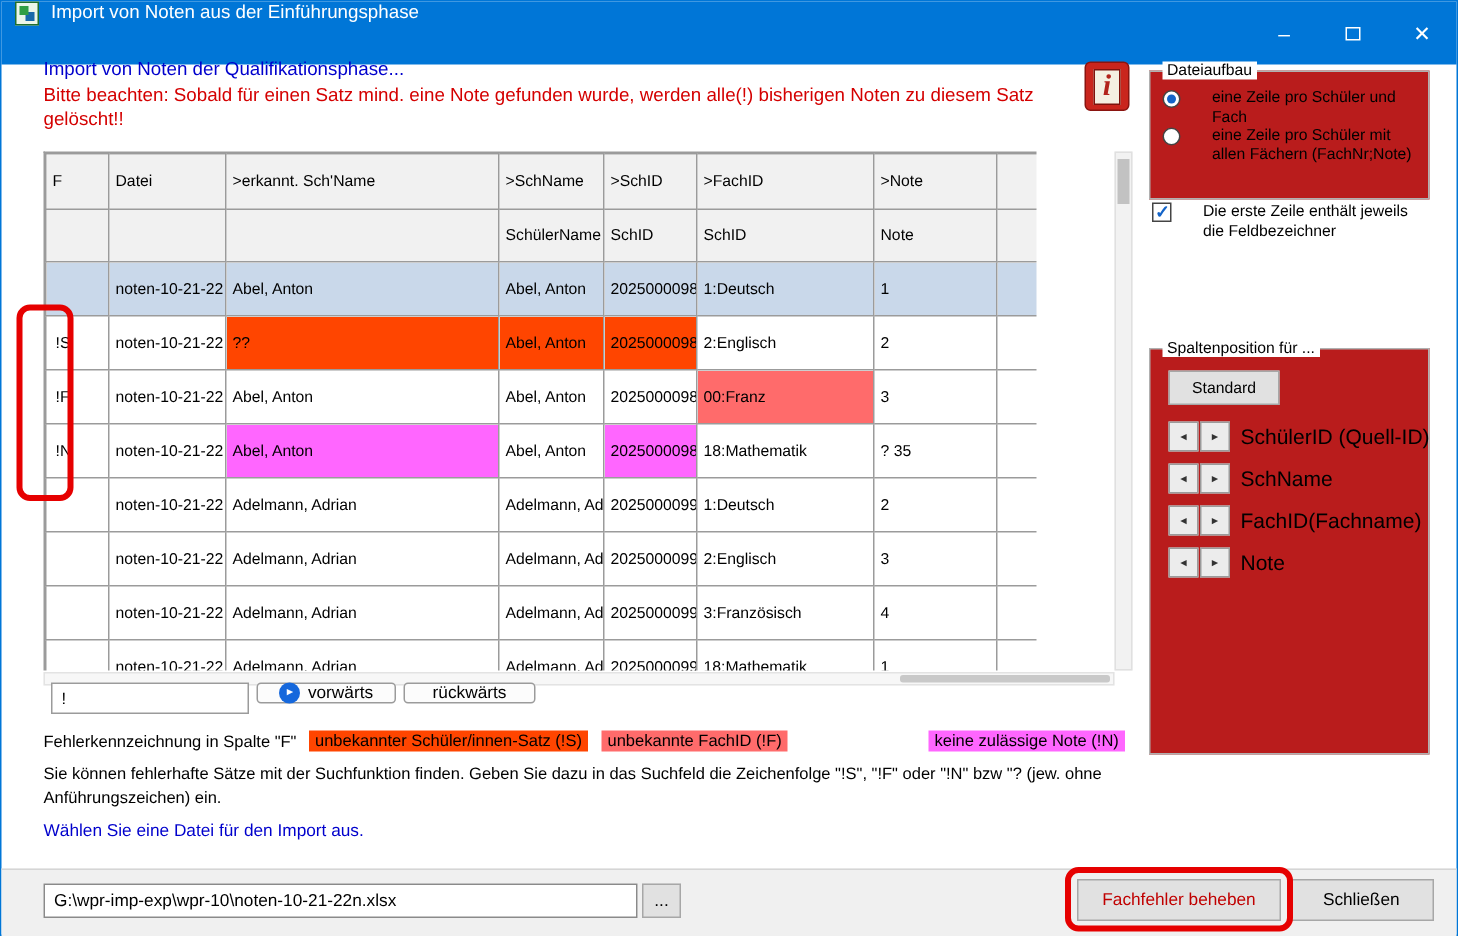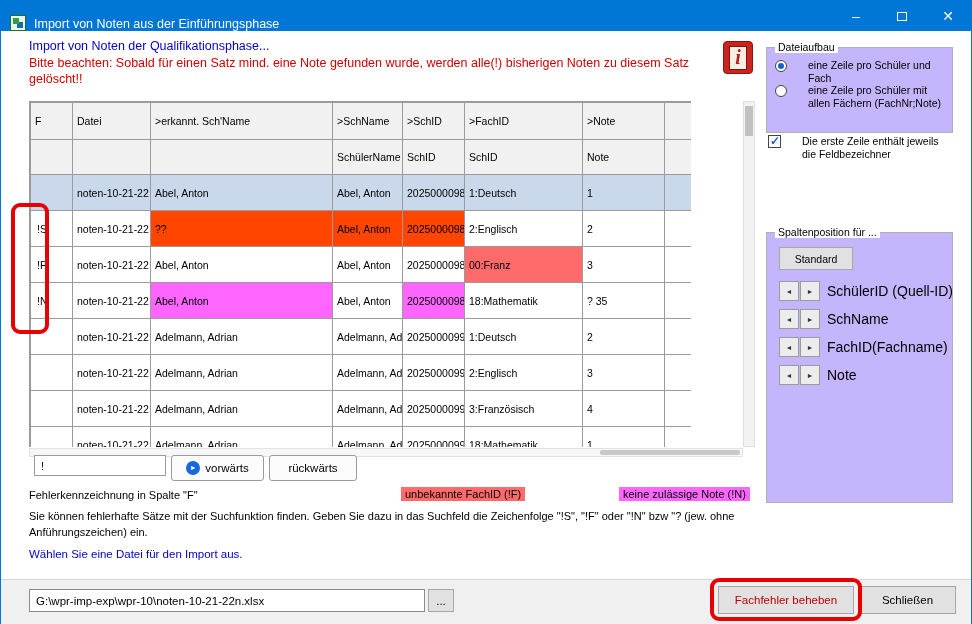--- a/index.html
+++ b/index.html
@@ -1,21 +1,21 @@
 <!DOCTYPE html>
 <html style="--accent: #0076d7; --err-s: #ff4500; --err-f: #ff6b6b; --err-n: #ff66ff; --sel-row: #c9d8ea; --text-blue: #0000cc; --text-red: #d40000;"><head>
 <meta charset="utf-8">
 <style>
   *{box-sizing:border-box;margin:0;padding:0}
   html,body{width:972px;height:624px}
   body{position:relative;font-family:"Liberation Sans",sans-serif;background:#fff;overflow:hidden}
   .window{position:absolute;inset:0;border:1px solid var(--accent,#0076d7);background:#fff}
 
   
-  .titlebar{position:absolute;left:0;top:0;right:0;height:30px;background:var(--accent,#0076d7);display:flex;align-items:flex-end;color:#fff}
+  .titlebar{position:absolute;left:0;top:0;right:0;height:42px;background:var(--accent,#0076d7);display:flex;align-items:flex-start;color:#fff}
   .app-icon{width:16px;height:16px;margin:0 8px 0 9px;background:#eaf6ea;border:1px solid #1f6f2f;position:relative;flex:0 0 auto}
   .app-icon::after{content:"";position:absolute;left:2px;top:2px;width:6px;height:6px;background:#2f9e44;box-shadow:4px 4px 0 #1769aa}
   .titlebar-title{font-size:12.5px}
   .win-controls{margin-left:auto;display:flex;height:100%}
   .win-btn{width:46px;height:100%;display:flex;align-items:center;justify-content:center;color:#fff;font-size:14px;cursor:default}
   .max-glyph{width:10px;height:9px;border:1px solid #fff;display:inline-block}
 
   
   .intro{position:absolute;left:28px;top:37px;width:672px;font-size:12.5px;line-height:1.32}
   .intro-line1{color:var(--text-blue,#0000cc)}
@@ -39,38 +39,38 @@
   td.c-f{padding-left:6px}
 
   
   .vscroll{position:absolute;left:742px;top:100px;width:12px;height:346px;background:#f2f2f2;border:1px solid #e0e0e0}
   .vscroll .thumb{position:absolute;left:1px;top:4px;width:8px;height:30px;background:#c2c2c2}
   .hscroll{position:absolute;left:28px;top:447px;width:714px;height:9px;background:#f7f7f7;border:1px solid #e3e3e3}
   .hscroll .thumb{position:absolute;top:1px;left:570px;width:140px;height:5px;background:#c9c9c9;border-radius:2px}
 
   
   .search-input{position:absolute;left:33px;top:454px;width:132px;height:21px;border:1px solid #9b9b9b;font-size:11px;padding:0 6px;font-family:"Liberation Sans",sans-serif}
-  .search-btn{position:absolute;height:26px;top:454px;background:#fcfcfc;border:1px solid #9b9b9b;border-radius:3px;font-size:11.5px;display:flex;align-items:center;justify-content:center;gap:5px;cursor:pointer;font-family:"Liberation Sans",sans-serif}
+  .search-btn{position:absolute;height:14px;top:454px;background:#fcfcfc;border:1px solid #9b9b9b;border-radius:3px;font-size:11.5px;display:flex;align-items:center;justify-content:center;gap:5px;cursor:pointer;font-family:"Liberation Sans",sans-serif}
   .btn-forward{left:170px;width:93px}
   .btn-back{left:268px;width:88px}
   .circle-icon{width:14px;height:14px;border-radius:50%;background:#1668dc;color:#fff;font-size:7px;line-height:14px;text-align:center;display:inline-block;flex:0 0 auto}
 
   
   .legend-label{position:absolute;left:28px;top:488px;font-size:11px}
   .legend-chip{position:absolute;top:486px;font-size:11px;padding:1px 4px;color:#000}
   .chip-s{left:205px;background:var(--err-s,#ff4500)}
   .chip-f{left:400px;background:var(--err-f,#ff6b6b)}
   .chip-n{left:618px;background:var(--err-n,#ff66ff)}
 
   
   .help-text{position:absolute;left:28px;top:508px;width:724px;font-size:11px;line-height:1.45;color:#000}
   .file-link{position:absolute;left:28px;top:547px;font-size:11.5px;color:var(--text-blue,#0000cc);cursor:pointer}
 
   
-  .groupbox{position:absolute;border:1px solid #b0b0b0;background:#c4b5fd}
+  .groupbox{position:absolute;border:1px solid #b0b0b0;background:#b91c1c}
   .gb-title{position:absolute;top:-7px;left:8px;background:#fff;padding:0 3px;font-size:10.5px}
   .gb-dateiaufbau{left:765px;top:46px;width:187px;height:86px}
   .gb-trenner{left:765px;top:167px;width:187px;height:53px}
   .gb-spalten{left:765px;top:231px;width:187px;height:271px}
   .opt{position:absolute;display:flex;gap:21px;font-size:10.5px;align-items:flex-start;line-height:1.25;cursor:default}
   .radio{width:12px;height:12px;border:1px solid #444;border-radius:50%;background:#fff;flex:0 0 auto;position:relative;margin-top:1px}
   .radio.checked::after{content:"";position:absolute;inset:2px;border-radius:50%;background:#1464c8}
   .checkbox-row{position:absolute;left:767px;top:134px;width:184px;display:flex;gap:21px;font-size:10.5px;line-height:1.25;align-items:flex-start;cursor:default}
   .checkbox{width:13px;height:13px;border:1px solid #444;background:#fff;flex:0 0 auto;position:relative}
   .checkbox.checked::after{content:"✓";position:absolute;left:1px;top:-2px;color:#1464c8;font-weight:bold;font-size:12px}
@@ -249,20 +249,21 @@
   <input class="search-input" value="!" style="">
   <div class="search-btn btn-forward">
     <span class="circle-icon">►</span>
     <span>vorwärts</span>
   </div>
   <div class="search-btn btn-back">
     <span>rückwärts</span>
   </div>
 
   <span class="legend-label">Fehlerkennzeichnung in Spalte "F"</span>
+  <span class="legend-chip chip-s">unbekannter Schüler/innen-Satz (!S)</span>
   <span class="legend-chip chip-f">unbekannte FachID (!F)</span>
   <span class="legend-chip chip-n">keine zulässige Note (!N)</span>
 
   <div class="help-text">Sie können fehlerhafte Sätze mit der Suchfunktion finden. Geben Sie dazu in das Suchfeld die Zeichenfolge "!S", "!F" oder "!N" bzw "? (jew. ohne Anführungszeichen) ein.</div>
   <div class="file-link">Wählen Sie eine Datei für den Import aus.</div>
 
   <div class="groupbox gb-dateiaufbau">
     <span class="gb-title">Dateiaufbau</span>
     <div class="opt" style="left:8px;top:11px;width:172px">
       <span class="radio checked"></span>

